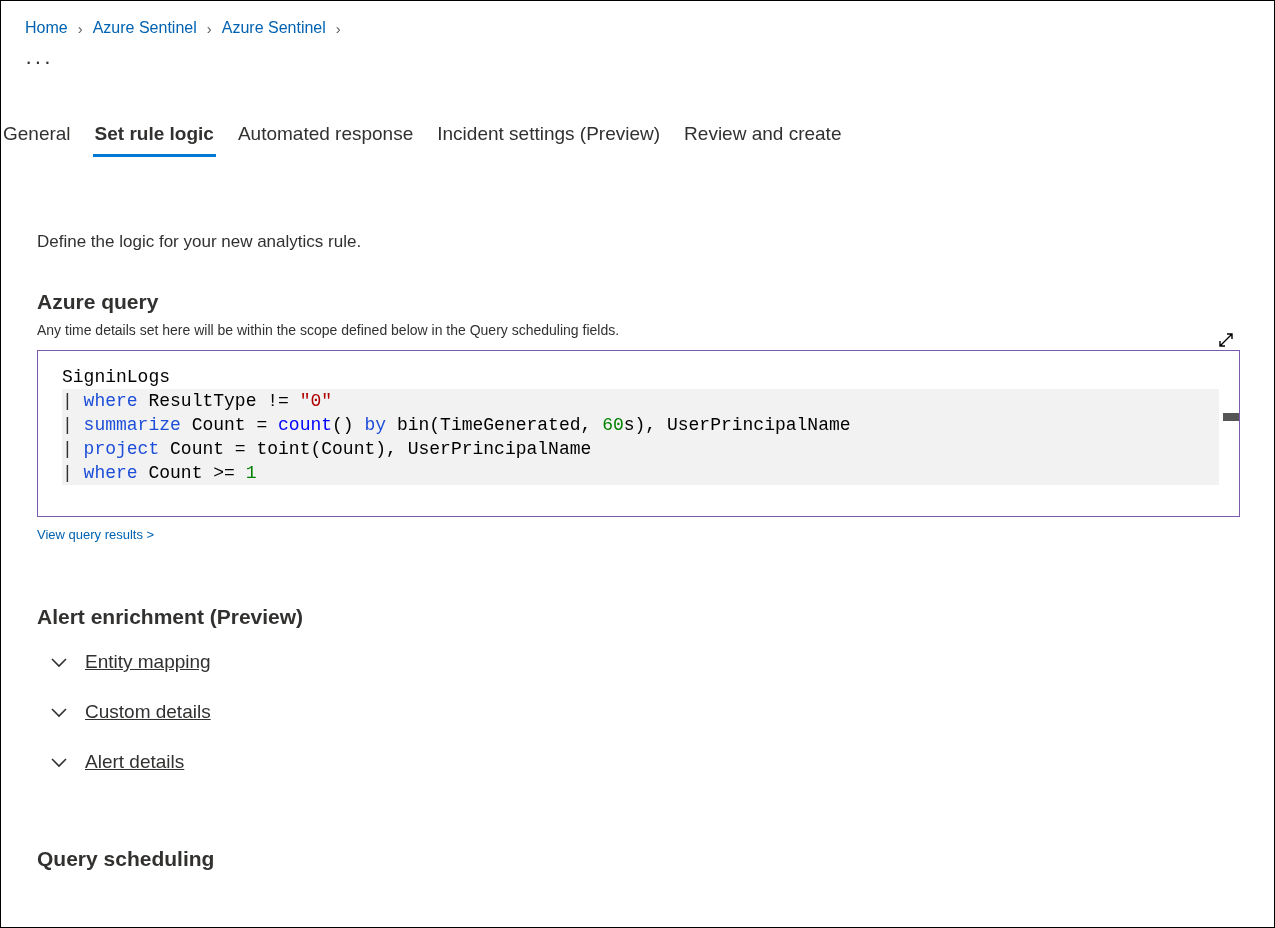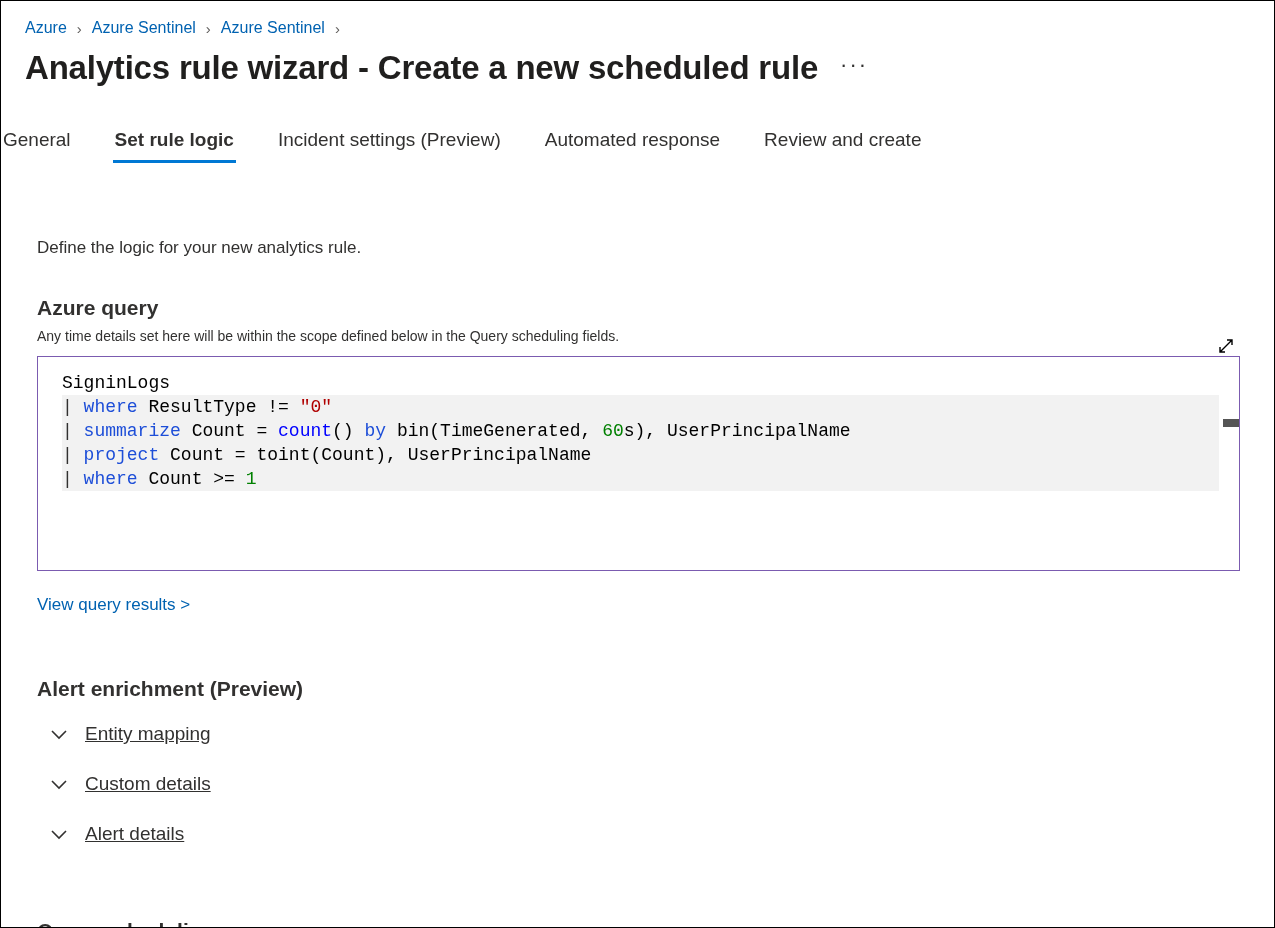--- a/index.html
+++ b/index.html
@@ -43,21 +43,21 @@
   }
   .more-btn {
     font-size: 22px;
     color: #323130;
     letter-spacing: 2px;
     cursor: pointer;
     padding-bottom: 6px;
   }
   .tabs {
     display: flex;
-    gap: 44px;
+    gap: 24px;
     padding: 26px 0 0 2px;
     border-bottom: none;
   }
   .tab {
     font-size: 19px;
     color: #323130;
     padding: 6px 0 10px 0;
     cursor: pointer;
     position: relative;
   }
@@ -99,21 +99,21 @@
     right: 6px;
     top: -18px;
     cursor: pointer;
     font-size: 18px;
     color: #000;
   }
   .code-box {
     border: 1px solid #7b5bb0;
     position: relative;
     width: 100%;
-    height: 215px;
+    height: 167px;
     margin-top: 12px;
     background: #fff;
     font-family: Consolas, "Courier New", monospace;
     font-size: 18px;
     line-height: 24px;
   }
   .code-inner {
     position: absolute;
     top: 14px; left: 24px; right: 20px;
   }
@@ -126,22 +126,22 @@
   .tok-num   { color: #008000; text-align: right; }
   .tok-str   { color: #b00000; }
   .code-scrollbar-mark {
     position: absolute;
     right: 0; top: 62px;
     width: 16px; height: 8px;
     background: #555;
   }
   .view-link {
     color: #0062b1;
-    font-size: 17px;
-    margin-top: 24px;
+    font-size: 13px;
+    margin-top: 10px;
     display: inline-block;
     cursor: pointer;
   }
   .enrich { margin-top: 62px; }
   .collapsible {
     display: flex;
     align-items: center;
     gap: 18px;
     padding: 14px 0 14px 14px;
     font-size: 19px;
@@ -153,38 +153,37 @@
     display: inline-block;
     transform: rotate(0deg);
   }
   .chev svg { display: block; }
   .sched { margin-top: 60px; }
 </style>
 </head>
 <body>
 
 <nav class="breadcrumb">
-  <a>Azure</a>
+  <a>Home</a>
   <span class="sep">›</span>
   <a>Azure Sentinel</a>
   <span class="sep">›</span>
   <a>Azure Sentinel</a>
   <span class="sep">›</span>
 </nav>
 
 <div class="page-title-row">
-  <h1>Analytics rule wizard - Create a new scheduled rule</h1>
   <span class="more-btn">···</span>
 </div>
 
 <div class="tabs">
   <div class="tab">General</div>
   <div class="tab active">Set rule logic</div>
+  <div class="tab">Automated response</div>
   <div class="tab">Incident settings (Preview)</div>
-  <div class="tab">Automated response</div>
   <div class="tab">Review and create</div>
 </div>
 
 <div class="content">
 
   <p class="intro">Define the logic for your new analytics rule.</p>
 
   <div>
     <div class="section-title">Azure query</div>
     <div class="section-sub">Any time details set here will be within the scope defined below in the Query scheduling fields.</div>

